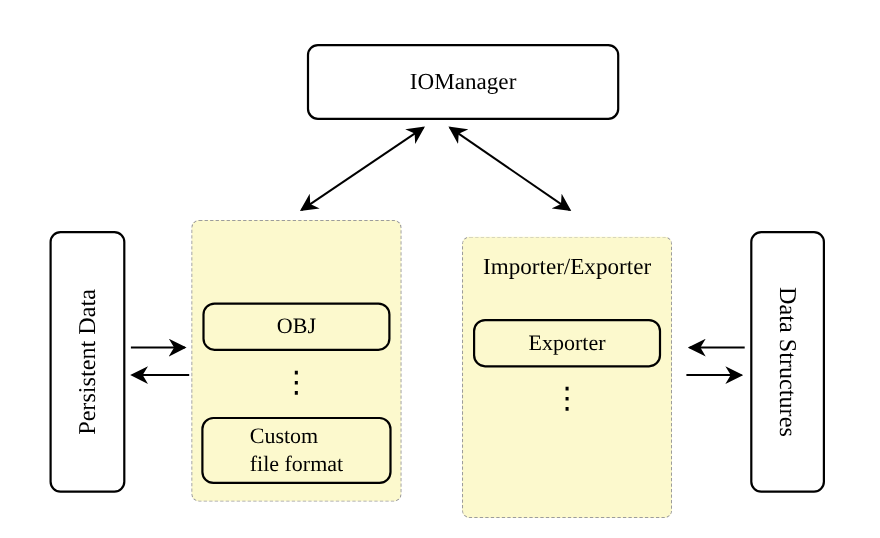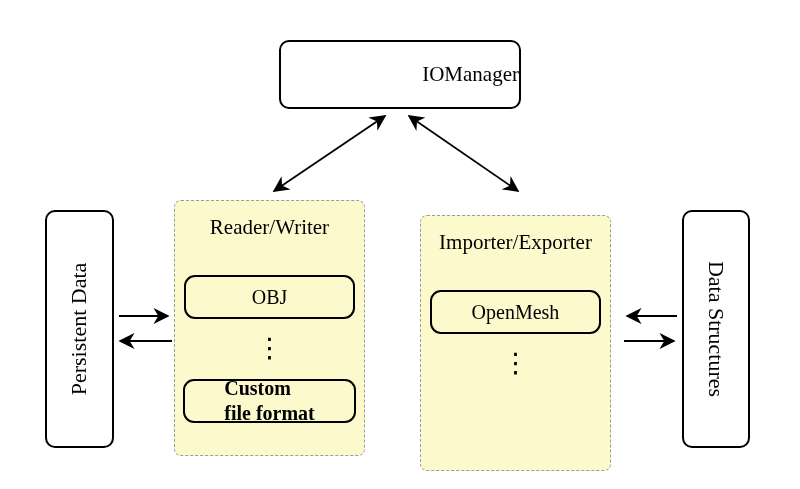--- a/index.html
+++ b/index.html
@@ -24,23 +24,22 @@
     border: 2.5px solid var(--ink, #000);
     border-radius: 10px;
     background: #ffffff;
     display: flex;
     align-items: center;
     justify-content: center;
     text-align: center;
   }
   .iomanager {
     left: 279px; top: 40px;
-    width: 242px; height: 69px;
+    width: 284px; height: 69px;
     font-size: 21px;
-    justify-content: flex-end;
   }
   .panel {
     position: absolute;
     box-sizing: border-box;
     top: 200px;
     width: 191px; height: 256px;
     background: var(--panel-fill, #FCF9CD);
     border: 1.6px dashed var(--panel-border, #9C9C9C);
     border-radius: 7px;
   }
@@ -61,21 +60,21 @@
     border-radius: 11px;
     background: var(--panel-fill, #FCF9CD);
     display: flex;
     align-items: center;
     justify-content: center;
     font-size: 20px;
     line-height: 25px;
     white-space: pre-line;
   }
   .inner-node.top-item { top: 74px; height: 44px; }
-  .inner-node.bottom-item { top: 178px; height: 44px; left: 8px; right: 8px; font-weight: bold; }
+  .inner-node.bottom-item { top: 178px; height: 61px; left: 8px; right: 8px; }
   .dots {
     position: absolute;
     top: 126px; left: 0; right: 0;
     height: 40px;
     display: flex;
     align-items: center;
     justify-content: center;
     font-family: "DejaVu Sans", sans-serif;
     font-size: 27px;
     line-height: 1;
@@ -118,35 +117,34 @@
     <line x1="172" y1="341" x2="120" y2="341" stroke="#000" stroke-width="1.8" marker-end="url(#ah)"></line>
     <line x1="677" y1="316" x2="627" y2="316" stroke="#000" stroke-width="1.8" marker-end="url(#ah)"></line>
     <line x1="624" y1="341" x2="674" y2="341" stroke="#000" stroke-width="1.8" marker-end="url(#ah)"></line>
   </svg>
 
   <div class="node iomanager">
     <span>IOManager</span>
   </div>
 
   <div class="panel left">
-    <div class="panel-title">Reader/Writer</div>
     <div class="inner-node top-item">
       <span>OBJ</span>
     </div>
     <div class="dots">⋮</div>
     <div class="inner-node bottom-item">
       <span>Custom
 file format</span>
     </div>
   </div>
 
   <div class="panel right">
     <div class="panel-title">Importer/Exporter</div>
     <div class="inner-node top-item">
-      <span>OpenMesh</span>
+      <span>Exporter</span>
     </div>
     <div class="dots">⋮</div>
   </div>
 
   <div class="sidebox left">
     <span class="rot-ccw">Persistent Data</span>
   </div>
 
   <div class="sidebox right">
     <span class="rot-cw">Data Structures</span>

